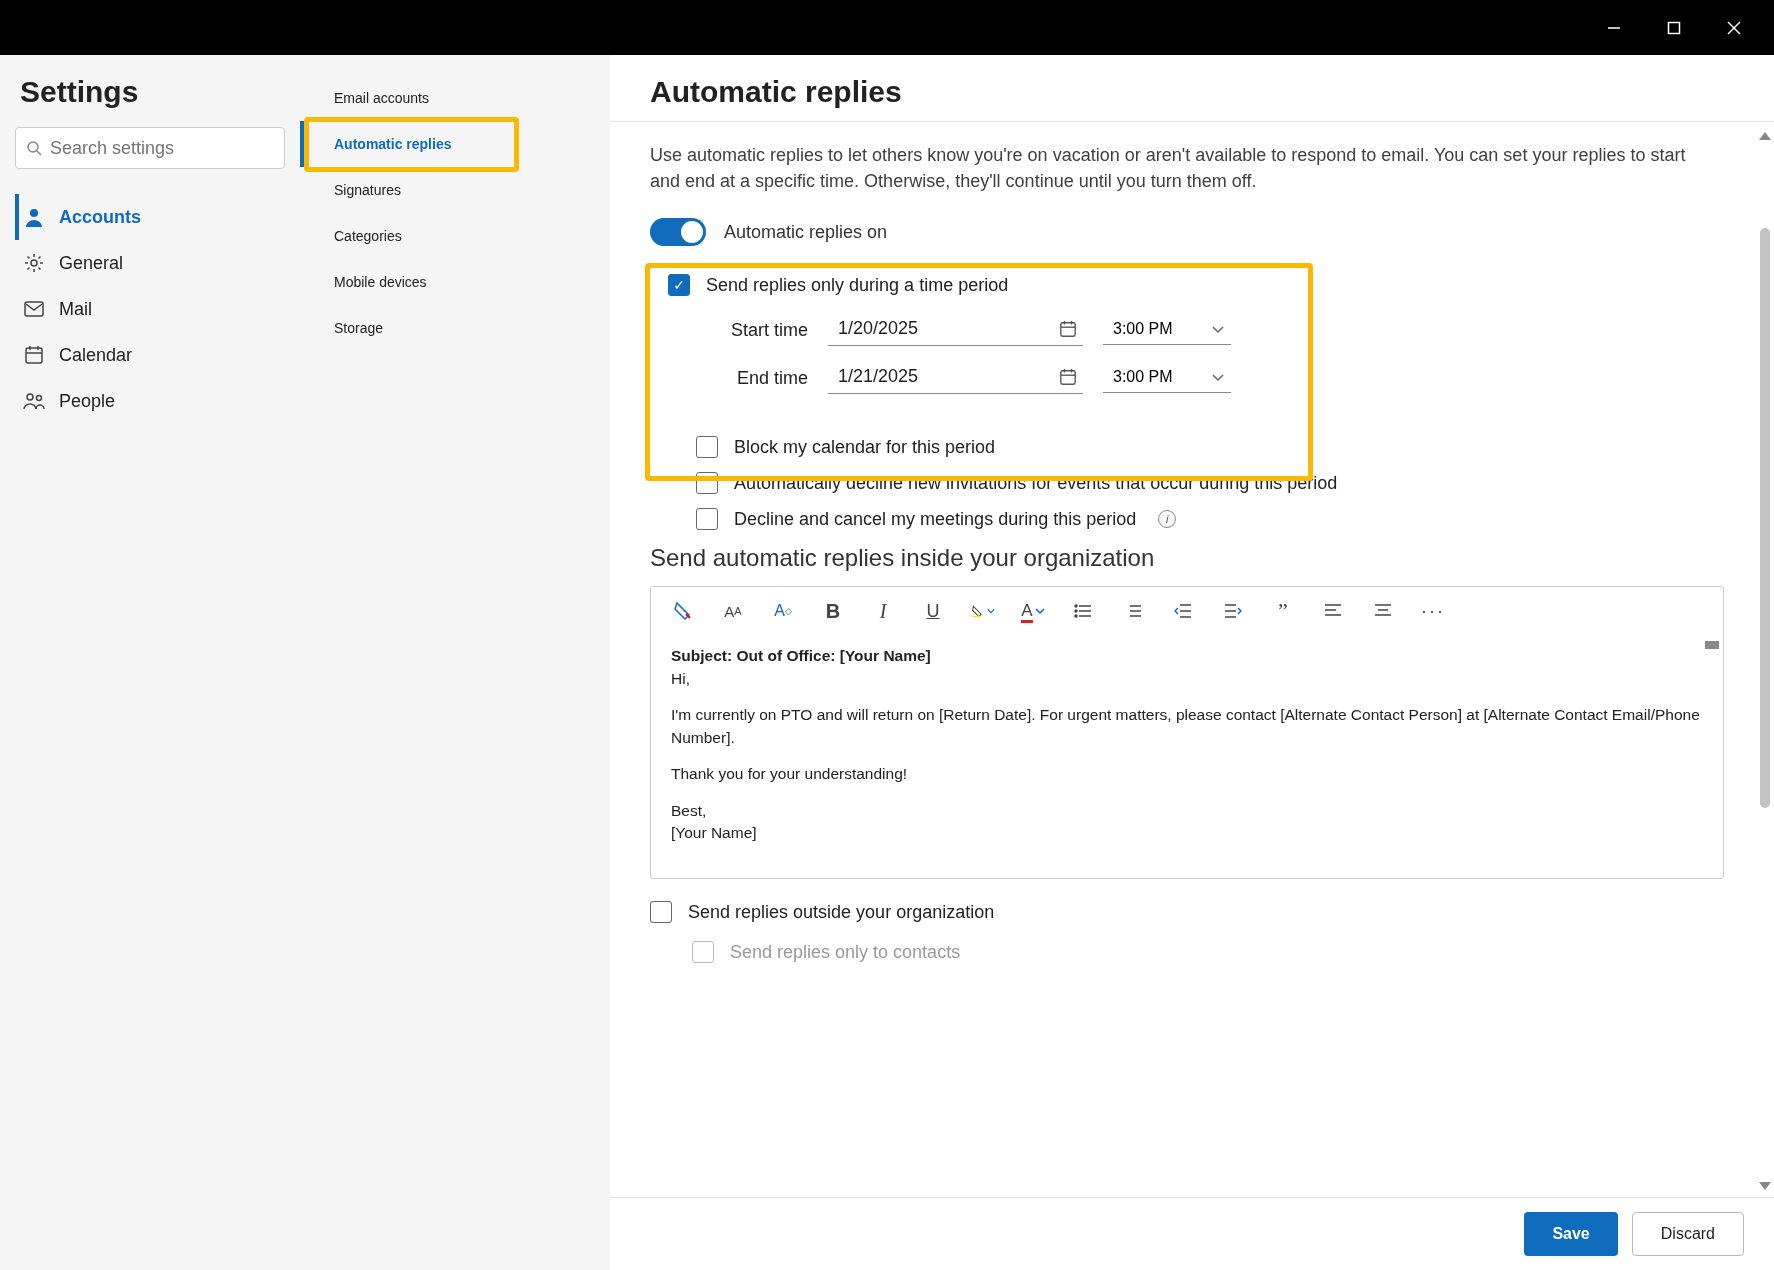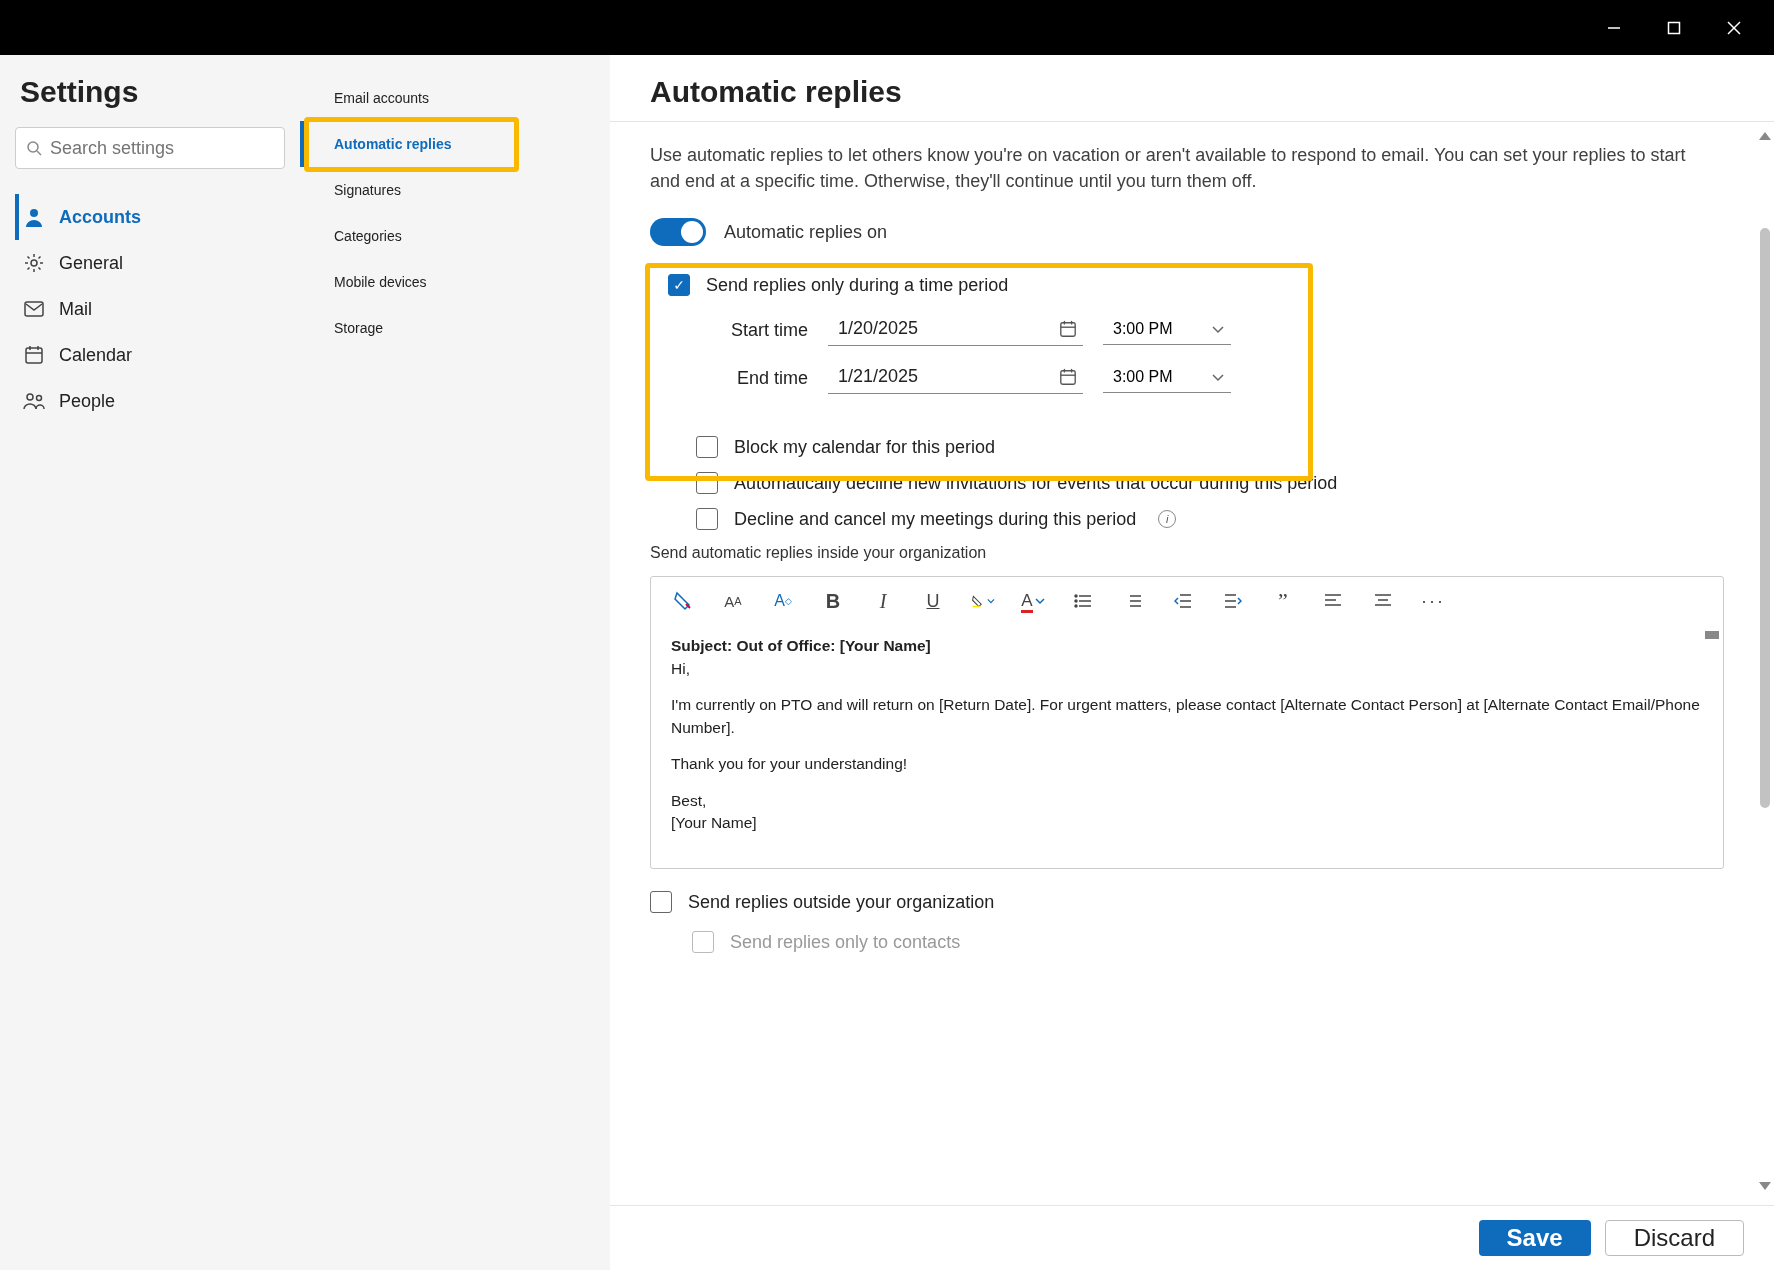--- a/index.html
+++ b/index.html
@@ -47,36 +47,36 @@
   .dt-row { display:flex; align-items:center; gap:20px; margin-left:38px; margin-bottom:16px;}
   .dt-label { width:110px; font-size:18px; color:#222; text-align:right;}
   .dt-input { width:255px; border-bottom:1px solid #888; display:flex; align-items:center; justify-content:space-between; padding:4px 6px 6px 10px;}
   .dt-input span { font-size:18px; color:#222; }
   .time-sel { width:128px; border-bottom:1px solid #888; display:flex; align-items:center; justify-content:space-between; padding:4px 6px 6px 10px;}
   
   .subchecks { margin-left:46px; }
   .subchecks .check-row { margin-left:0; margin-bottom:14px;}
   .info-icon { width:18px; height:18px; border:1px solid #888; border-radius:50%; display:inline-flex; align-items:center; justify-content:center; font-size:11px; color:#555; font-style:italic; margin-left:6px;}
   
-  .section-label { font-size:16px; color:#333; margin-bottom:14px;}
+  .section-label { font-size:24px; color:#333; margin-bottom:14px;}
   
   .editor { border:1px solid #ccc; border-radius:3px; }
   .toolbar { display:flex; align-items:center; gap:26px; padding:12px 20px; }
   .tool { width:24px; height:24px; display:flex; align-items:center; justify-content:center; color:#444; }
   .editor-body { padding:10px 20px 20px 20px; font-size:15.5px; color:#222; line-height:1.45; position:relative;}
   .editor-body p { margin-bottom:14px; }
   .editor-strong { font-weight:700; }
   
   .outside-wrap { margin-top:22px; }
   .outside-sub { margin-left:42px; margin-top:14px; }
   .outside-sub .checkbox { border-color:#bbb; }
   .outside-sub .check-label { color:#999; }
   
   .footer { position:absolute; bottom:0; right:0; left:0; border-top:1px solid #e5e5e5; background:#fff; padding:14px 30px; display:flex; justify-content:flex-end; gap:14px;}
-  .btn { height:36px; padding:0 28px; border-radius:4px; font-size:24px; display:flex; align-items:center; cursor:pointer;}
+  .btn { height:44px; padding:0 28px; border-radius:4px; font-size:16px; display:flex; align-items:center; cursor:pointer;}
   .btn-primary { background:#0F6CBD; color:#fff; font-weight:600;}
   .btn-secondary { background:#fff; border:1px solid #bbb; color:#222;}
   
   .fake-scroll { position:absolute; right:2px; top:10px; bottom:80px; width:14px;}
   .fake-scroll .arrow { width:0;height:0; border-left:6px solid transparent; border-right:6px solid transparent; margin:0 auto;}
   .fake-scroll .arrow.up{ border-bottom:8px solid #888;}
   .fake-scroll .arrow.down{ border-top:8px solid #888; position:absolute; bottom:0; left:1px;}
   .fake-scroll .thumb { position:absolute; top:96px; width:10px; left:2px; height:580px; background:#c2c2c2; border-radius:5px;}
   .editor-scroll { position:absolute; right:4px; top:6px; bottom:6px; width:14px;}
   .editor-scroll .arrow.up{ border-bottom:8px solid #888;}

